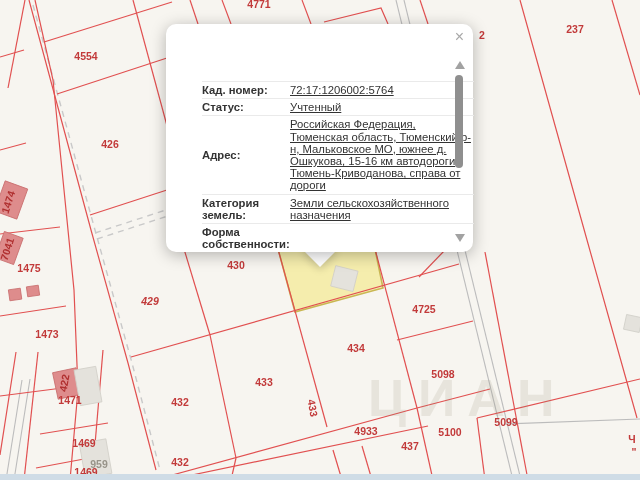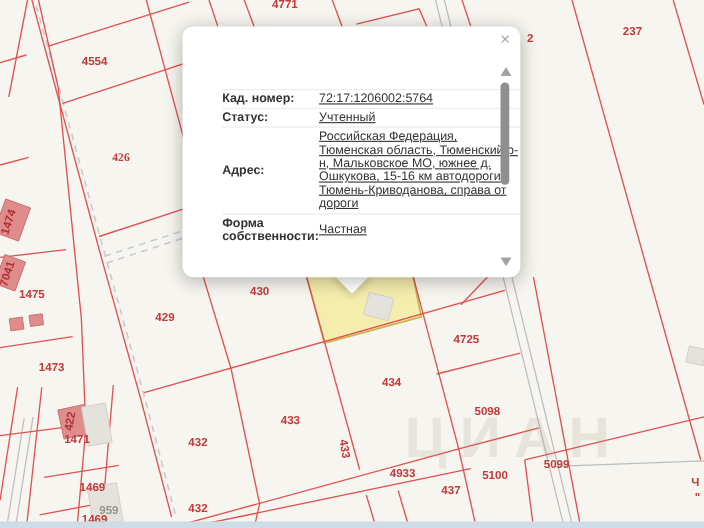--- a/index.html
+++ b/index.html
@@ -125,25 +125,25 @@
       <rect class="bldg-gray" x="82" y="441" width="27" height="35" transform="rotate(-10 95 458)"></rect>
       <rect class="bldg-gray" x="333" y="268" width="23" height="21" transform="rotate(14 344 278)"></rect>
       <rect class="bldg-gray" x="625" y="316" width="16" height="15" transform="rotate(12 633 323)"></rect>
     </g>
   </svg>
 
   <div id="watermark">ЦИАН</div>
   <div id="map-labels">
       <span class="map-label" style="left: 259px; top: 4px;">4771</span>
       <span class="map-label" style="left: 86px; top: 56px;">4554</span>
-      <span class="map-label" style="left: 110px; top: 144px; font-family: Liberation Serif, serif;">426</span>
+      <span class="map-label" style="left: 110px; top: 144px;">426</span>
       <span class="map-label" style="left: 575px; top: 29px;">237</span>
       <span class="map-label" style="left: 482px; top: 35px;">2</span>
       <span class="map-label" style="left: 29px; top: 268px;">1475</span>
-      <span class="map-label" style="left: 150px; top: 289px;">429</span>
+      <span class="map-label" style="left: 150px; top: 301px; font-style: italic;">429</span>
       <span class="map-label" style="left: 236px; top: 265px;">430</span>
       <span class="map-label" style="left: 424px; top: 309px;">4725</span>
       <span class="map-label" style="left: 47px; top: 334px;">1473</span>
       <span class="map-label" style="left: 356px; top: 348px;">434</span>
       <span class="map-label" style="left: 443px; top: 374px;">5098</span>
       <span class="map-label" style="left: 264px; top: 382px;">433</span>
       <span class="map-label" style="left: 313px; top: 408px; transform: translate(-50%, -50%) rotate(80deg);">433</span>
       <span class="map-label" style="left: 180px; top: 402px;">432</span>
       <span class="map-label" style="left: 366px; top: 431px;">4933</span>
       <span class="map-label" style="left: 450px; top: 432px;">5100</span>
@@ -174,22 +174,25 @@
       </div>
       <div class="row">
         <div class="lab">Статус:</div>
         <div class="val">Учтенный</div>
       </div>
       <div class="row">
         <div class="lab">Адрес:</div>
         <div class="val">Российская Федерация, Тюменская область, Тюменский р-н, Мальковское МО, южнее д. Ошкукова, 15-16 км автодороги Тюмень-Криводанова, справа от дороги</div>
       </div>
       <div class="row">
+        <div class="lab">Категория земель:</div>
+        <div class="val">Земли сельскохозяйственного назначения</div>
+      </div>
+      <div class="row">
         <div class="lab">Форма собственности:</div>
-        <div class="val">Частная</div>
       </div>
 
     </div>
     <div id="popup-scroll">
       <div id="scroll-up"></div>
       <div id="scroll-thumb"></div>
       <div id="scroll-down"></div>
     </div>
   </div>
 

